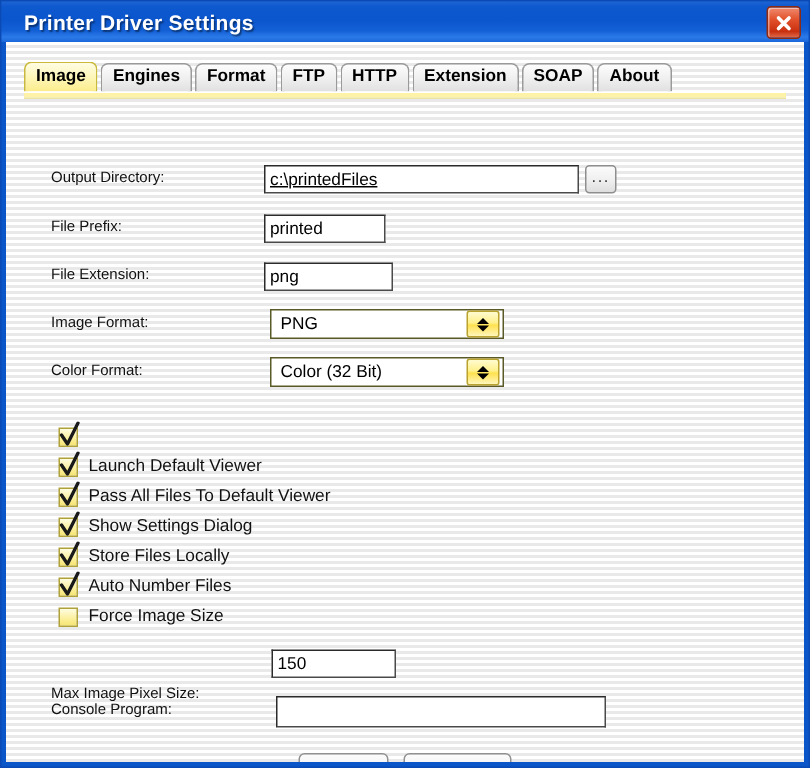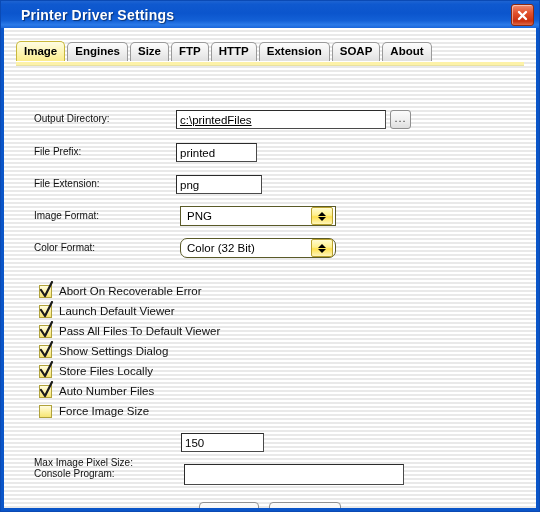--- a/index.html
+++ b/index.html
@@ -35,21 +35,21 @@
     background: linear-gradient(to bottom,
         #1e64d2 0%, #0f59cf 12%, #0b55cd 45%, #1360d6 72%, #2b7ae8 88%, #1a66da 100%);
     display: flex;
     align-items: center;
   }
   #title-text {
     color: #ffffff;
     font-size: 14px;
     font-weight: bold;
     letter-spacing: 0.2px;
-    margin-left: 20px;
+    margin-left: 15px;
     text-shadow: 1px 1px 1px rgba(0,0,0,0.45);
     white-space: nowrap;
   }
   #close-button {
     position: absolute;
     right: 5px;
     top: 3px;
     width: 21px;
     height: 20px;
     border-radius: 3px;
@@ -295,21 +295,21 @@
       </svg>
     </div>
   </div>
 
   <div id="client">
 
     <div id="tabstrip">
       <div id="tabs">
         <div class="tab active"><span>Image</span></div>
         <div class="tab"><span>Engines</span></div>
-        <div class="tab"><span>Size</span></div>
+        <div class="tab"><span>Format</span></div>
         <div class="tab"><span>FTP</span></div>
         <div class="tab"><span>HTTP</span></div>
         <div class="tab"><span>Extension</span></div>
         <div class="tab"><span>SOAP</span></div>
         <div class="tab"><span>About</span></div>
       </div>
     </div>
     <div id="tab-underline"></div>
     <div id="tab-underline-edge"></div>
 
@@ -328,37 +328,36 @@
       <div class="flabel" style="top:142px;">Image Format:</div>
       <div class="combo" style="left:176px; top:138px; width:156px;">
         <span class="cval">PNG</span>
         <span class="spinner">
           <i class="up"></i>
             <i class="dn"></i>
         </span>
       </div>
 
       <div class="flabel" style="top:174px;">Color Format:</div>
-      <div class="combo" style="left:176px; top:170px; width:156px;border-radius:7px;">
+      <div class="combo" style="left:176px; top:170px; width:156px;">
         <span class="cval">Color (32 Bit)</span>
         <span class="spinner">
           <i class="up"></i>
             <i class="dn"></i>
         </span>
       </div>
 
       <div id="checks">
 
         <div class="crow">
           <span class="cbox">
             <svg width="15" height="19" viewBox="0 0 15 19" aria-hidden="true">
               <path d="M2,9 L6,15 L13,1" stroke="#1a1a1a" stroke-width="2.2" fill="none" stroke-linecap="round" stroke-linejoin="round"></path>
             </svg>
           </span>
-          <span class="clabel">Abort On Recoverable Error</span>
         </div>
 
         <div class="crow">
           <span class="cbox">
             <svg width="15" height="19" viewBox="0 0 15 19" aria-hidden="true">
               <path d="M2,9 L6,15 L13,1" stroke="#1a1a1a" stroke-width="2.2" fill="none" stroke-linecap="round" stroke-linejoin="round"></path>
             </svg>
           </span>
           <span class="clabel">Launch Default Viewer</span>
         </div>

